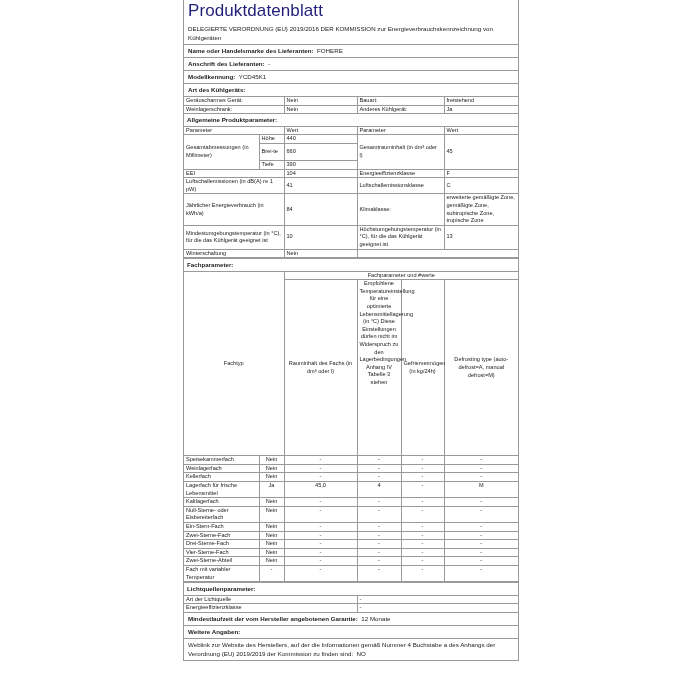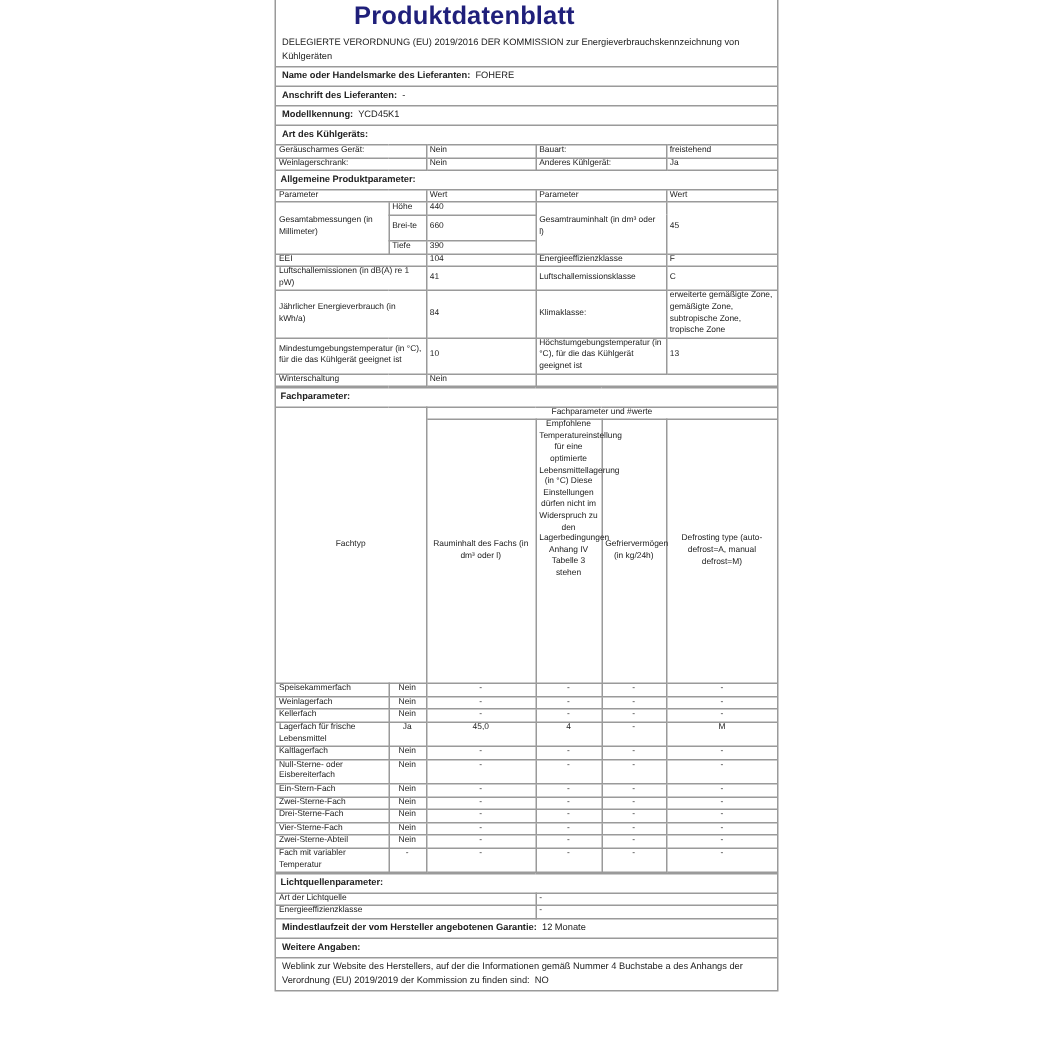--- a/index.html
+++ b/index.html
@@ -1,18 +1,18 @@
 <!DOCTYPE html>
 <html><head>
 <meta charset="utf-8">
 <style>
   html, body { margin:0; padding:0; background:#fff; }
   body { width:700px; height:700px; position:relative; overflow:hidden; font-family:"Liberation Sans", sans-serif; color:#222; }
   .sheet { position:absolute; left:183px; top:0; width:334px; border-left:1px solid #9a9a9a; border-right:1px solid #9a9a9a; }
-  .title { color:#1f1f7a; font-weight:bold; font-size:17px; padding:1px 3px 2px 4px; letter-spacing:0.1px;margin-left:48px; }
+  .title { color:#1f1f7a; font-weight:normal; font-size:17px; padding:1px 3px 2px 4px; letter-spacing:0.1px; }
   .line { font-size:6.2px; line-height:9px; padding:1px 3px 2px 4px; border-bottom:1px solid #9a9a9a; }
   .line.bold, .b { font-weight:bold; }
   table { border-collapse:collapse; width:334px; table-layout:fixed; font-size:5.6px; line-height:7.6px; }
   td { border:1px solid #9a9a9a; padding:0 2px; vertical-align:middle; }
   table tr td:first-child { border-left:none; }
   table tr td:last-child { border-right:none; }
   .c { text-align:center; }
   .sec { font-weight:bold; font-size:6.2px; padding:2px 3px; }
   .t { text-align:center; vertical-align:top; }
 </style>

